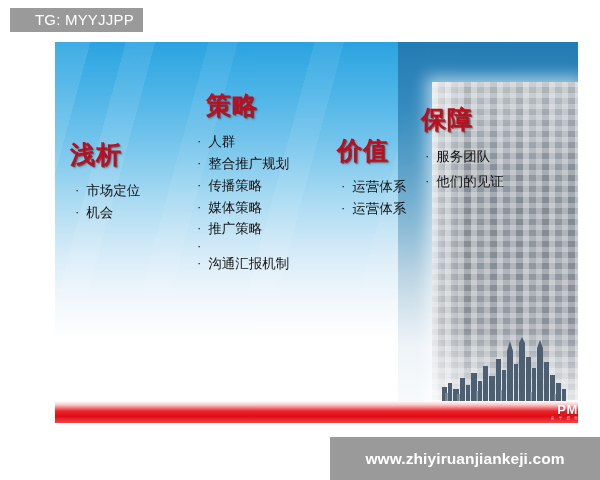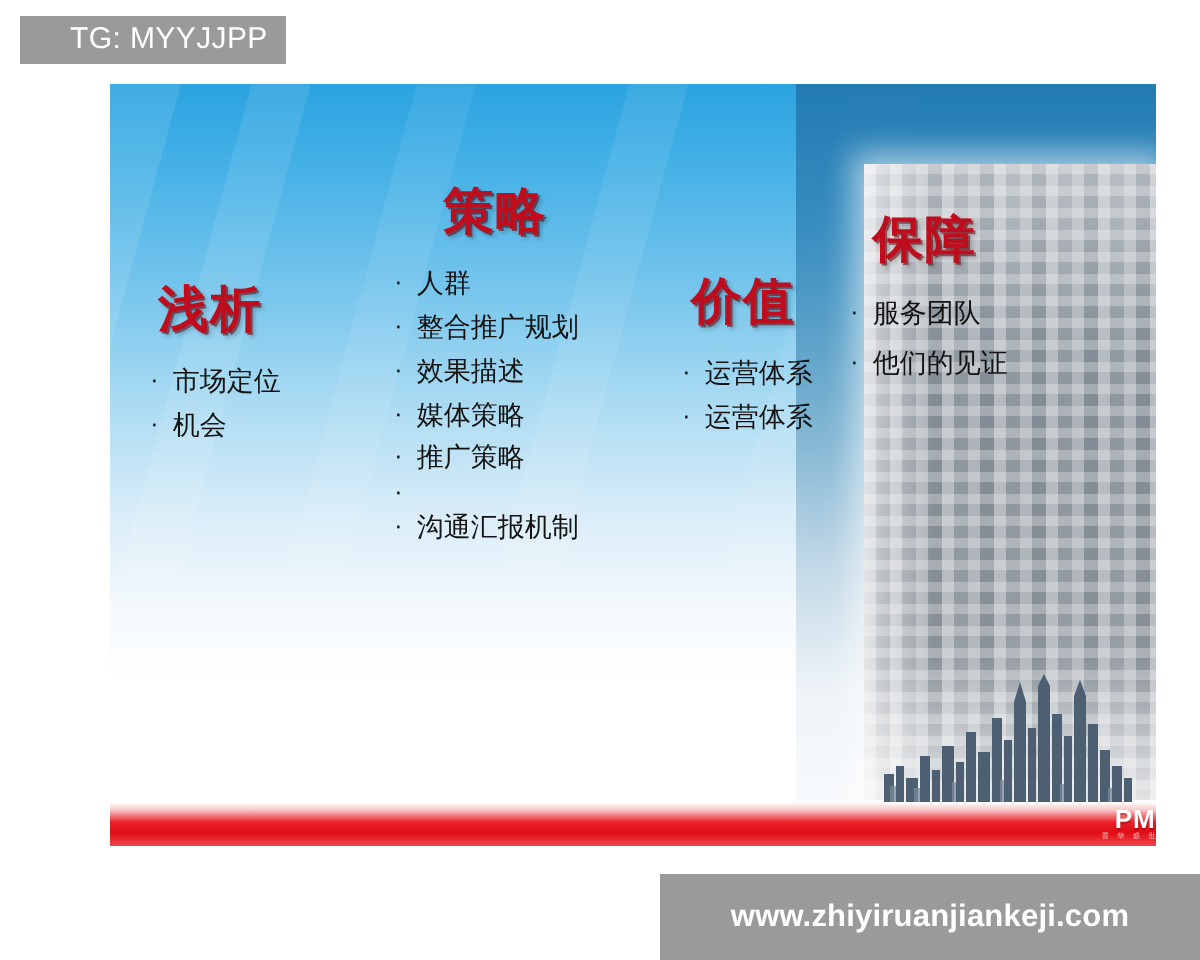--- a/index.html
+++ b/index.html
@@ -131,21 +131,20 @@
     position: absolute;
     color: #1d1d1d;
   }
   .col-head {
     font-size: 25px;
     font-weight: bold;
     color: #c00d1e;
     letter-spacing: 1px;
     text-shadow: 1px 1px 0 rgba(90,0,8,.55), 2px 2px 2px rgba(0,0,0,.22);
     white-space: nowrap;
-    text-align: center;
   }
   .bullets { margin-top: 9px; }
   .bullet {
     display: flex;
     align-items: baseline;
     gap: 7px;
     font-size: 13.5px;
     line-height: 1.62;
     color: #131313;
     white-space: nowrap;
@@ -285,21 +284,21 @@
         <div class="bullet">
           <span class="dot">·</span>
           <span>人群</span>
         </div>
         <div class="bullet">
           <span class="dot">·</span>
           <span>整合推广规划</span>
         </div>
         <div class="bullet">
           <span class="dot">·</span>
-          <span>效果描述</span>
+          <span>传播策略</span>
         </div>
         <div class="bullet">
           <span class="dot">·</span>
           <span>媒体策略</span>
         </div>
         <div class="bullet">
           <span class="dot">·</span>
           <span>推广策略</span>
         </div>
         <div class="bullet">

